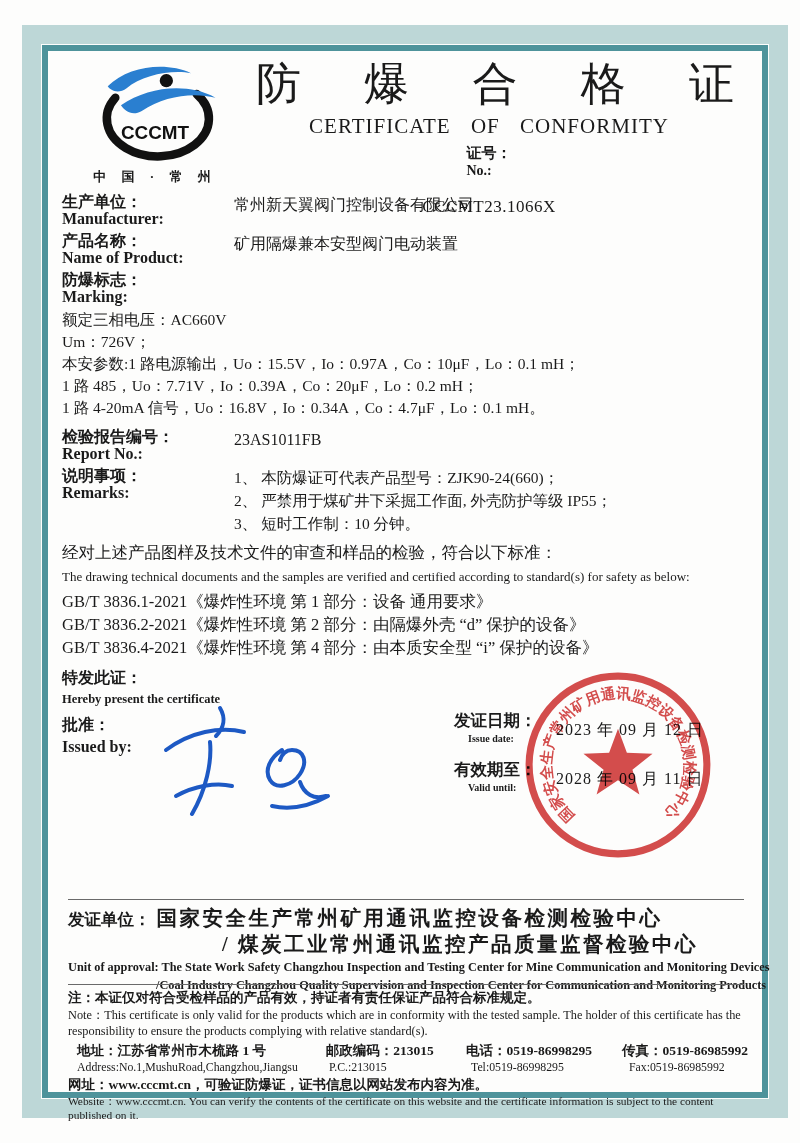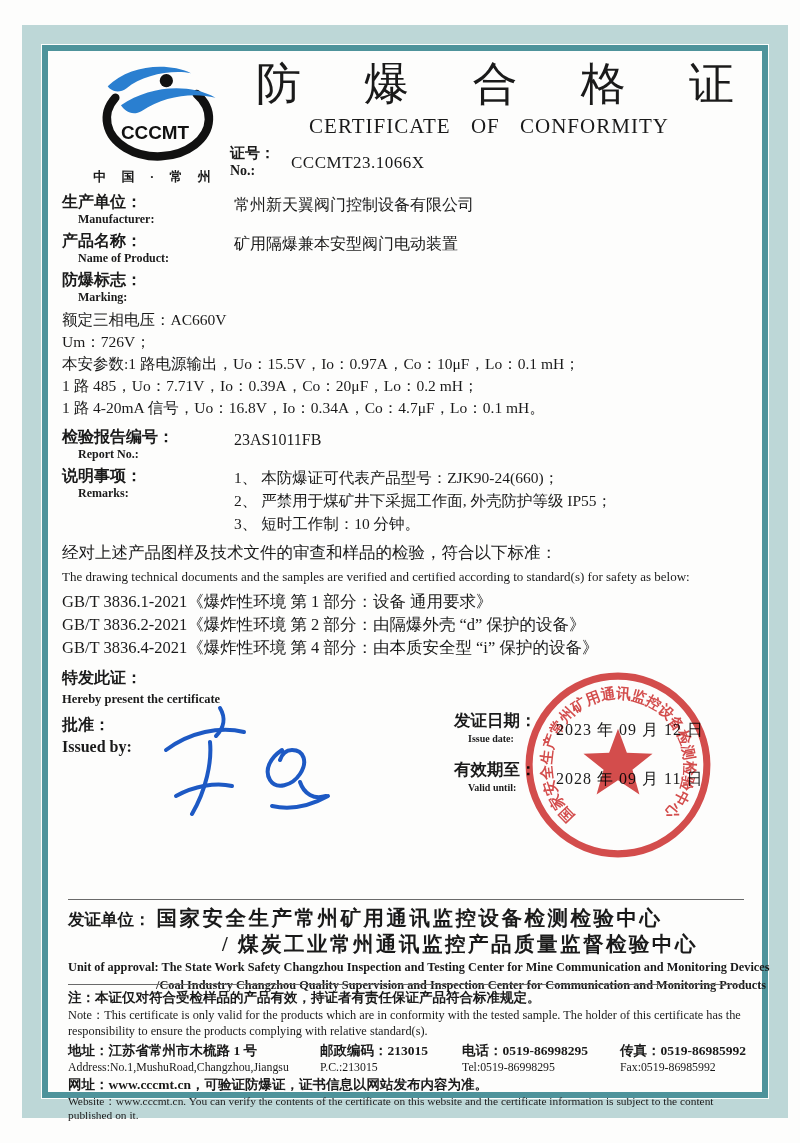--- a/index.html
+++ b/index.html
@@ -14,31 +14,31 @@
 
   .content { position:absolute; left:62px; top:58px; width:686px; height:1030px; }
 
   
   .header { position:relative; height:132px; }
   .logo { position:absolute; left:16px; top:0px; width:154px; text-align:center; }
   .logo-caption { font-size:13px; font-weight:700; letter-spacing:6px; margin-top:2px; }
   .titles { position:absolute; left:168px; right:0; top:0; text-align:center; }
   .title-cn { font-size:45px; font-weight:500; letter-spacing:26px; padding-left:26px; line-height:52px; white-space:nowrap; }
   .title-en { font-size:21px; font-weight:500; letter-spacing:1px; word-spacing:14px; margin-top:4px; }
-  .certno { position:absolute; left:168px; right:0; top:86px; display:flex; justify-content:flex-start; align-items:center; gap:16px; }
+  .certno { position:absolute; left:168px; right:0; top:86px; display:flex; justify-content:center; align-items:center; gap:16px;flex-direction:column; }
   .certno-labels { text-align:left; }
   .certno-cn { font-size:15px; font-weight:600; line-height:18px; }
   .certno-en { font-size:14px; font-weight:600; line-height:17px; }
   .certno-value { font-size:17px; letter-spacing:.5px; padding-top:2px; }
 
   
   .fields { margin-top:2px; }
   .frow { display:grid; grid-template-columns:172px 1fr; margin-bottom:5px; }
   .lcn { font-size:16px; font-weight:600; line-height:20px; white-space:nowrap; }
-  .len { font-size:12px; font-weight:600; line-height:14px; white-space:nowrap;margin-left:16px; }
+  .len { font-size:16px; font-weight:600; line-height:14px; white-space:nowrap; }
   .fval { font-size:16px; padding-top:2px; line-height:21px; }
   .spec-lines div { font-size:15.5px; line-height:22px; white-space:nowrap; }
   .remarks-items div { font-size:15.5px; line-height:23px; white-space:nowrap; }
 
   .conf-cn { font-size:16.5px; font-weight:500; margin-top:6px; line-height:24px; }
   .conf-en { font-size:13px; line-height:19px; margin-top:2px; }
   .standards div { font-size:16.5px; line-height:23px; white-space:nowrap; }
   .standards { margin-top:4px; }
   .hereby-cn { font-size:16px; font-weight:600; margin-top:9px; line-height:20px; }
   .hereby-en { font-size:12.5px; font-weight:600; line-height:16px; margin-top:3px; }
@@ -67,21 +67,21 @@
   .ap-big2 { padding-left:104px;text-align:center; }
   .ap-en { font-size:12.3px; font-weight:700; line-height:15px; margin-top:3px; white-space:nowrap; }
   .ap-en2 { padding-left:88px; }
 
   
   .bottom { position:absolute; top:931px; left:6px; right:0; }
   .note-cn { font-size:13.5px; font-weight:600; line-height:18px; }
   .note-en { font-size:12.3px; line-height:15.5px; margin-top:1px; }
   .contact-cn { display:flex; margin-top:3px; font-size:13.5px; font-weight:600; line-height:18px; white-space:nowrap; }
   .contact-en { display:flex; font-size:11.8px; line-height:14px; white-space:nowrap; }
-  .c1 { width:252px; } .c2 { width:142px; } .c3 { width:158px; }
+  .c1 { width:252px;margin-left:9px; } .c2 { width:142px; } .c3 { width:158px; }
   .web-cn { font-size:13.5px; font-weight:600; line-height:18px; margin-top:2px; }
   .web-en { font-size:11.4px; line-height:14px; }
 </style>
 </head>
 <body>
 
 <div class="page">
   <div class="band-outer">
     <div class="band-inner"></div>
   </div>

